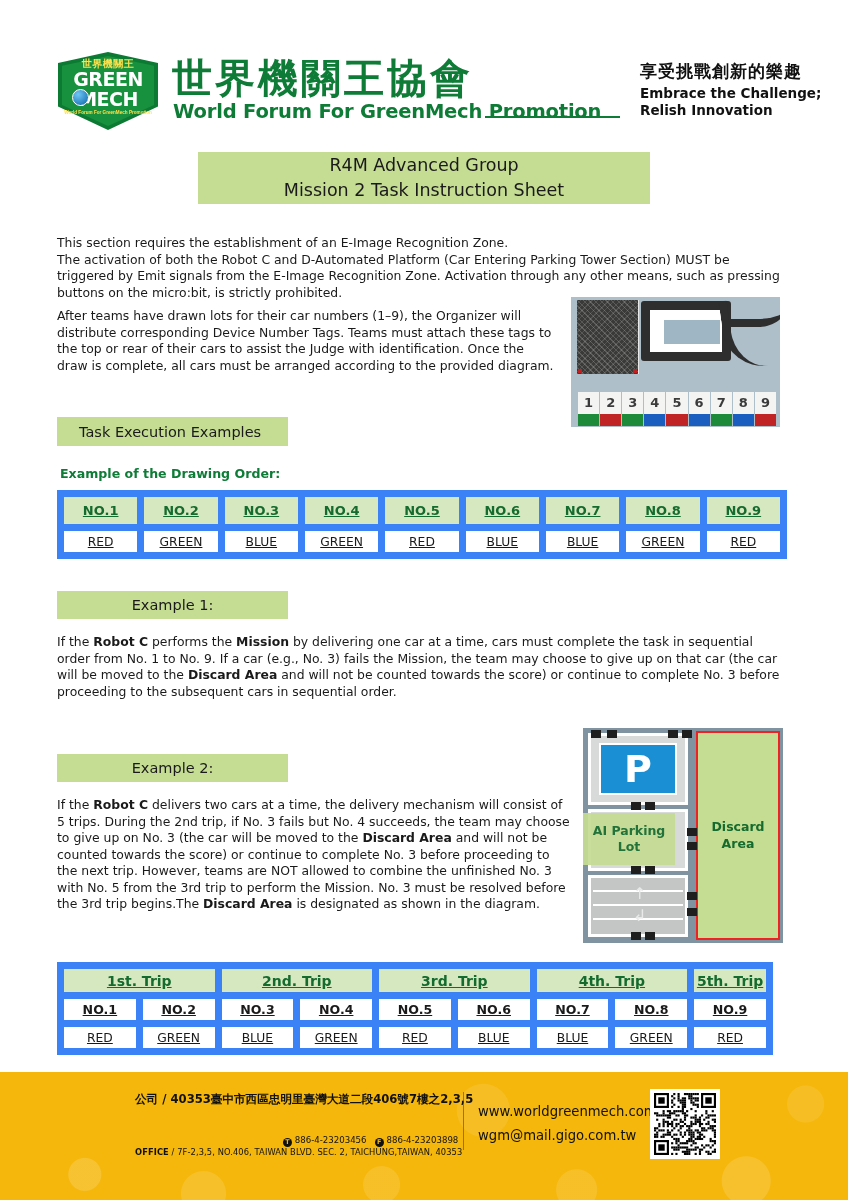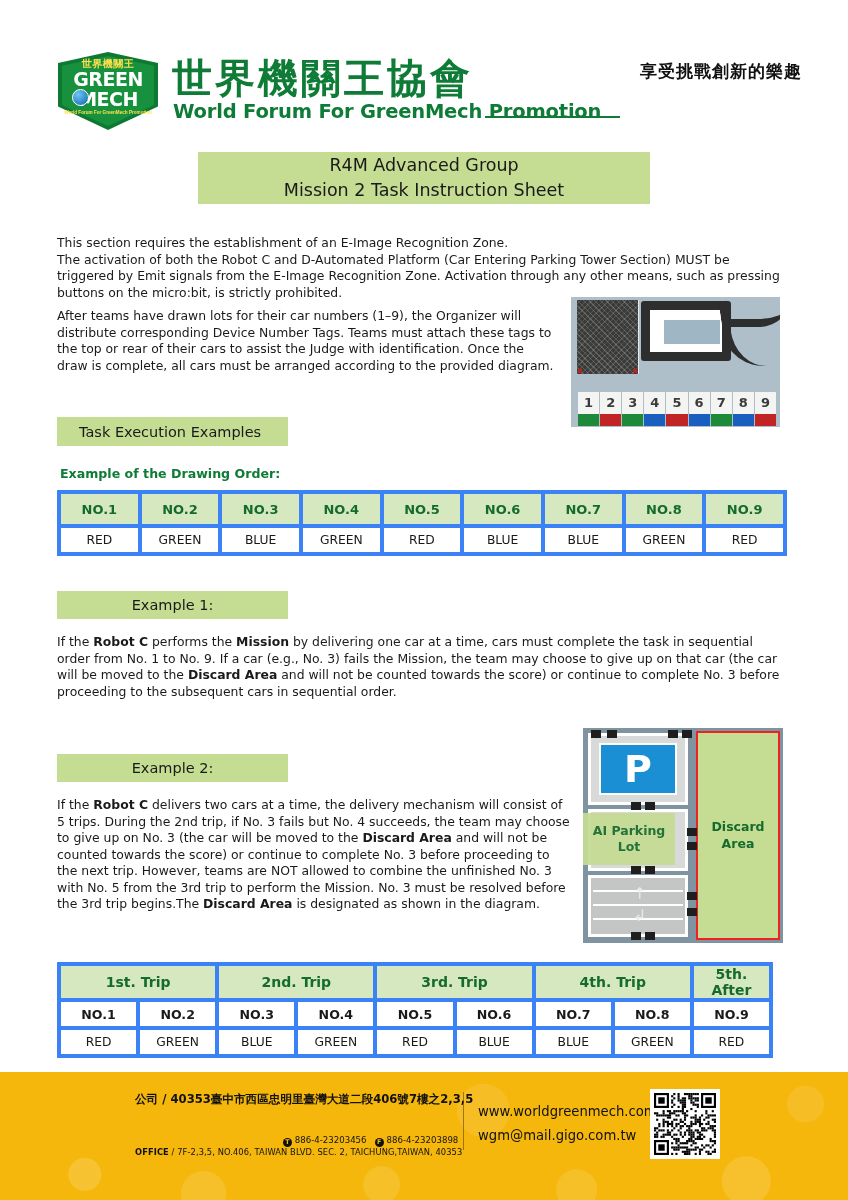--- a/index.html
+++ b/index.html
@@ -166,21 +166,21 @@
     font-size:12.6px; font-weight:bold; color:#0e7c36;
     font-family:"DejaVu Sans", sans-serif;
   }
 
   
   table.grid {
     position:absolute; border-collapse:collapse; table-layout:fixed;
     font-family:"DejaVu Sans", sans-serif;
   }
   table.grid td, table.grid th {
-    border:4px solid #3b82f6; text-align:center; padding:0;
+    border:7px solid #3b82f6; text-align:center; padding:0;text-decoration:underline;
   }
   #table-drawing { left:57px; top:490px; width:730px; }
   #table-drawing th {
     height:34px; background:#d6e8c0; color:#156b2e;
     font-size:13px; font-weight:bold;
   }
   #table-drawing td {
     height:28px; background:#fff; color:#1a1a1a; font-size:12.3px;
   }
 
@@ -319,20 +319,24 @@
     <div class="badge-mech">MECH</div>
     <div class="badge-ball"></div>
     <div class="badge-foot">World Forum For GreenMech Promotion</div>
   </div>
 
   <div id="title-cn">世界機關王協會</div>
   <div id="title-en">World Forum For GreenMech Promotion</div>
   <div id="title-rule"></div>
 
   <div id="slogan-cn">享受挑戰創新的樂趣</div>
+  <div id="slogan-en">
+    <div>Embrace the Challenge;</div>
+    <div>Relish Innovation</div>
+  </div>
 </div>
 
 <div id="title-banner">
   <div class="l">R4M Advanced Group</div>
   <div class="l">Mission 2 Task Instruction Sheet</div>
 </div>
 
 <div class="para" id="para1">
   <span>This section requires the establishment of an E-Image Recognition Zone.</span><br>
   <span>The activation of both the Robot C and D-Automated Platform (Car Entering Parking Tower Section) MUST be triggered by Emit signals from the E-Image Recognition Zone. Activation through any other means, such as pressing buttons on the micro:bit, is strictly prohibited.</span>
@@ -457,21 +461,21 @@
   <div class="blk" style="left:104px; top:180px;"></div>
 </div>
 
 <table class="grid" id="table-trips">
   <thead>
       <tr id="ttrh">
         <th class="trip-head" colspan="2">1st. Trip</th>
         <th class="trip-head" colspan="2">2nd. Trip</th>
         <th class="trip-head" colspan="2">3rd. Trip</th>
         <th class="trip-head" colspan="2">4th. Trip</th>
-        <th class="trip-head" colspan="1">5th. After</th>
+        <th class="trip-head" colspan="1">5th. Trip</th>
       </tr>
     </thead>
   <tbody>
     <tr id="ttrn">
         <td class="no-cell">NO.1</td>
         <td class="no-cell">NO.2</td>
         <td class="no-cell">NO.3</td>
         <td class="no-cell">NO.4</td>
         <td class="no-cell">NO.5</td>
         <td class="no-cell">NO.6</td>

